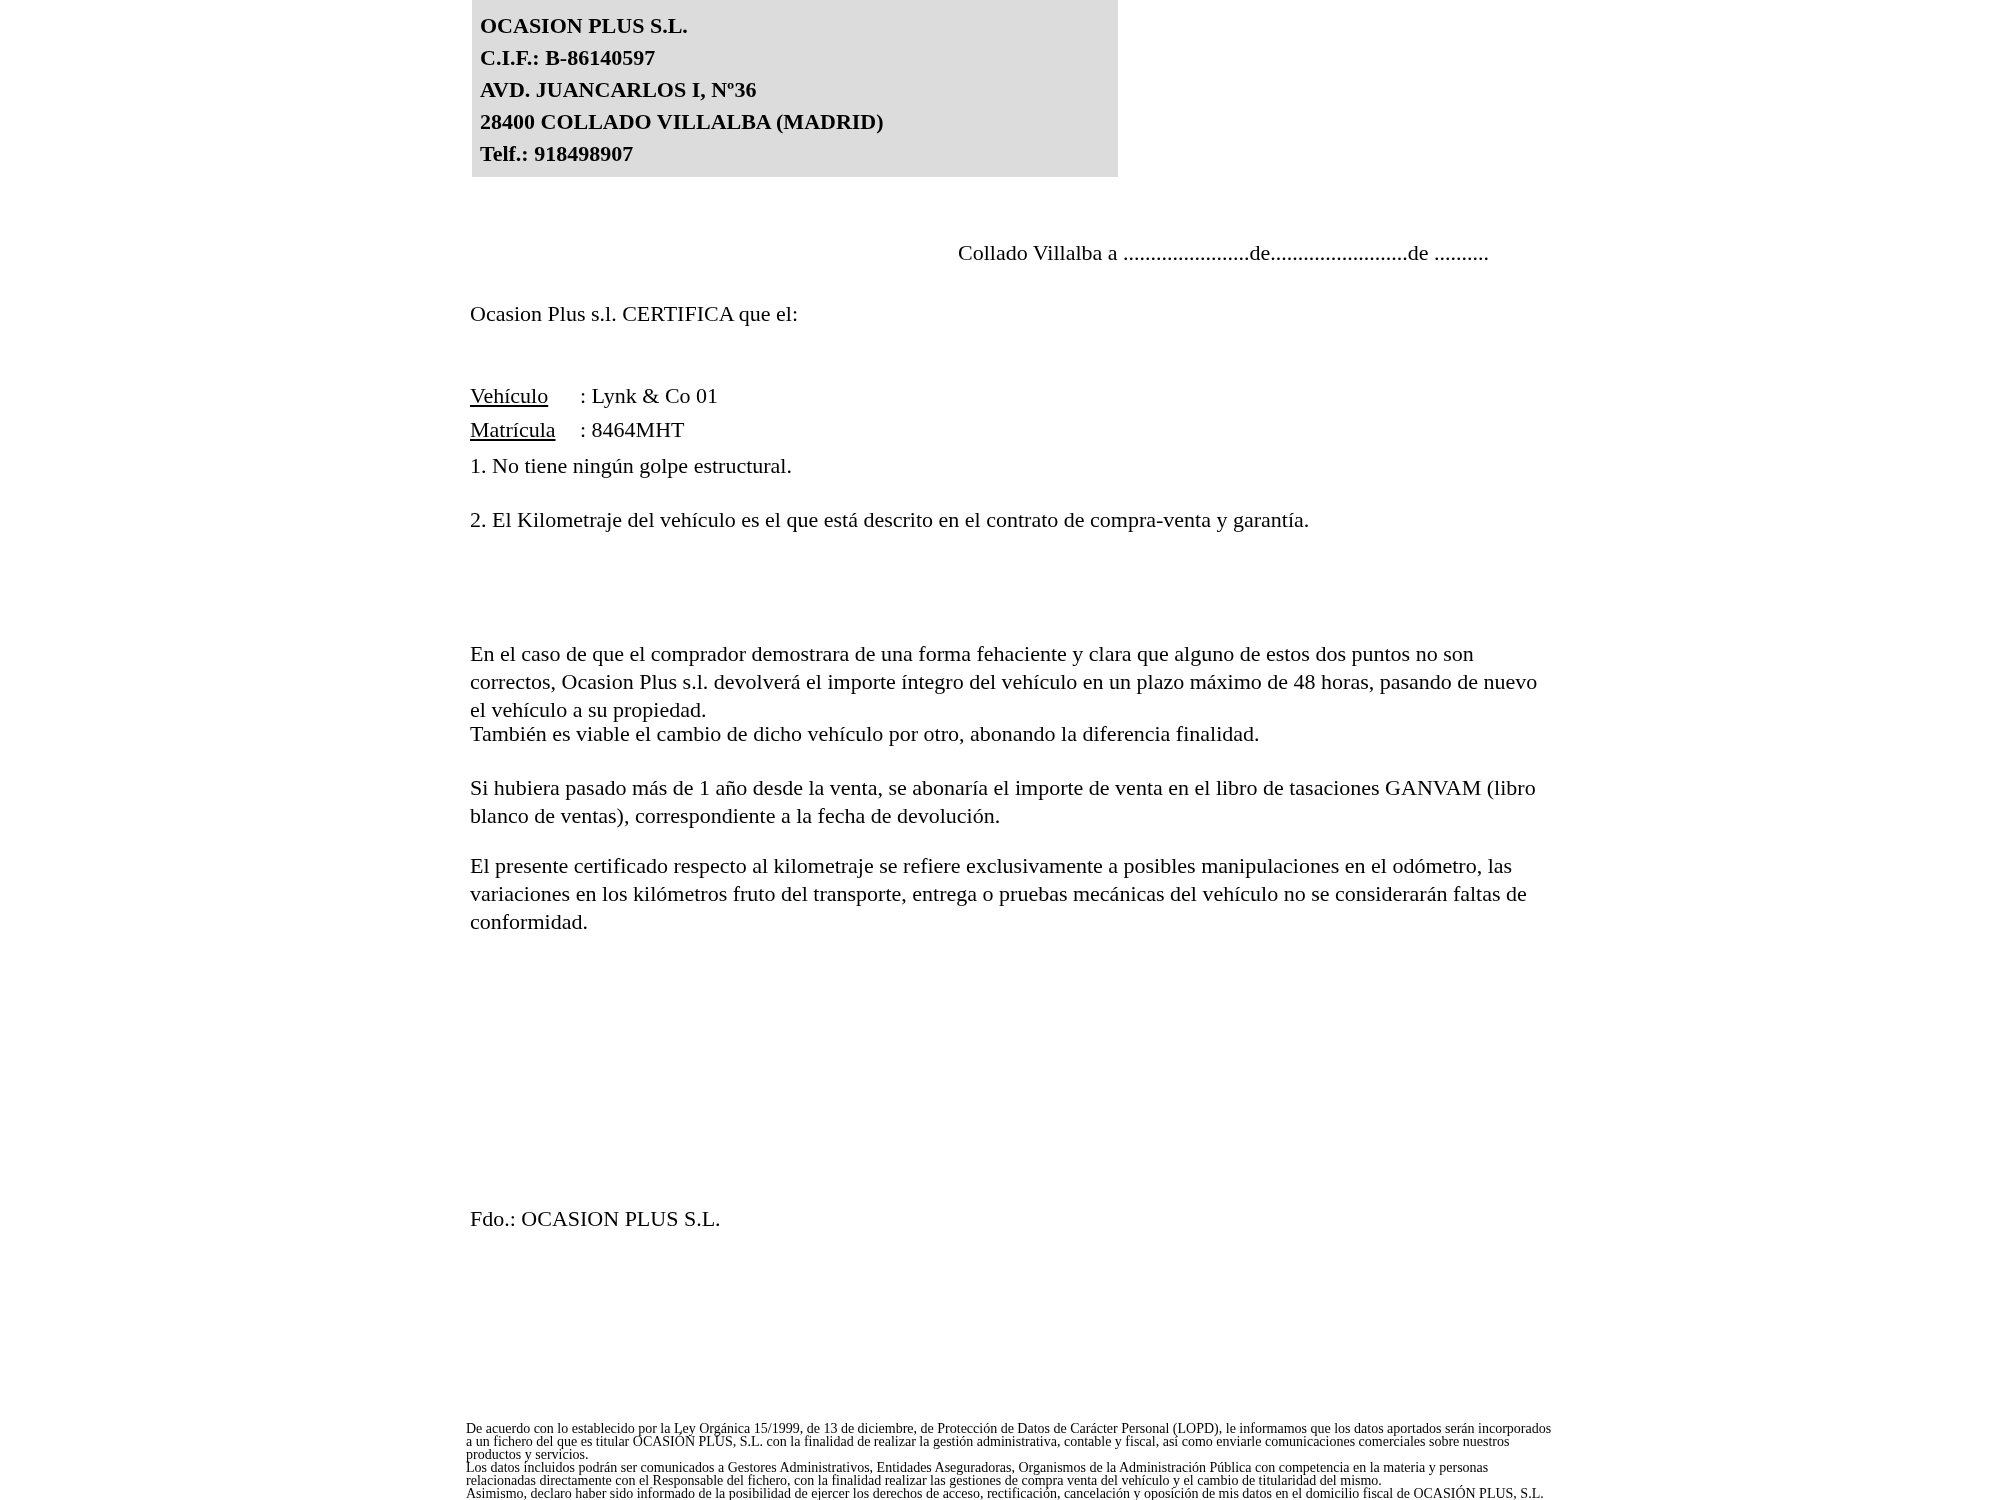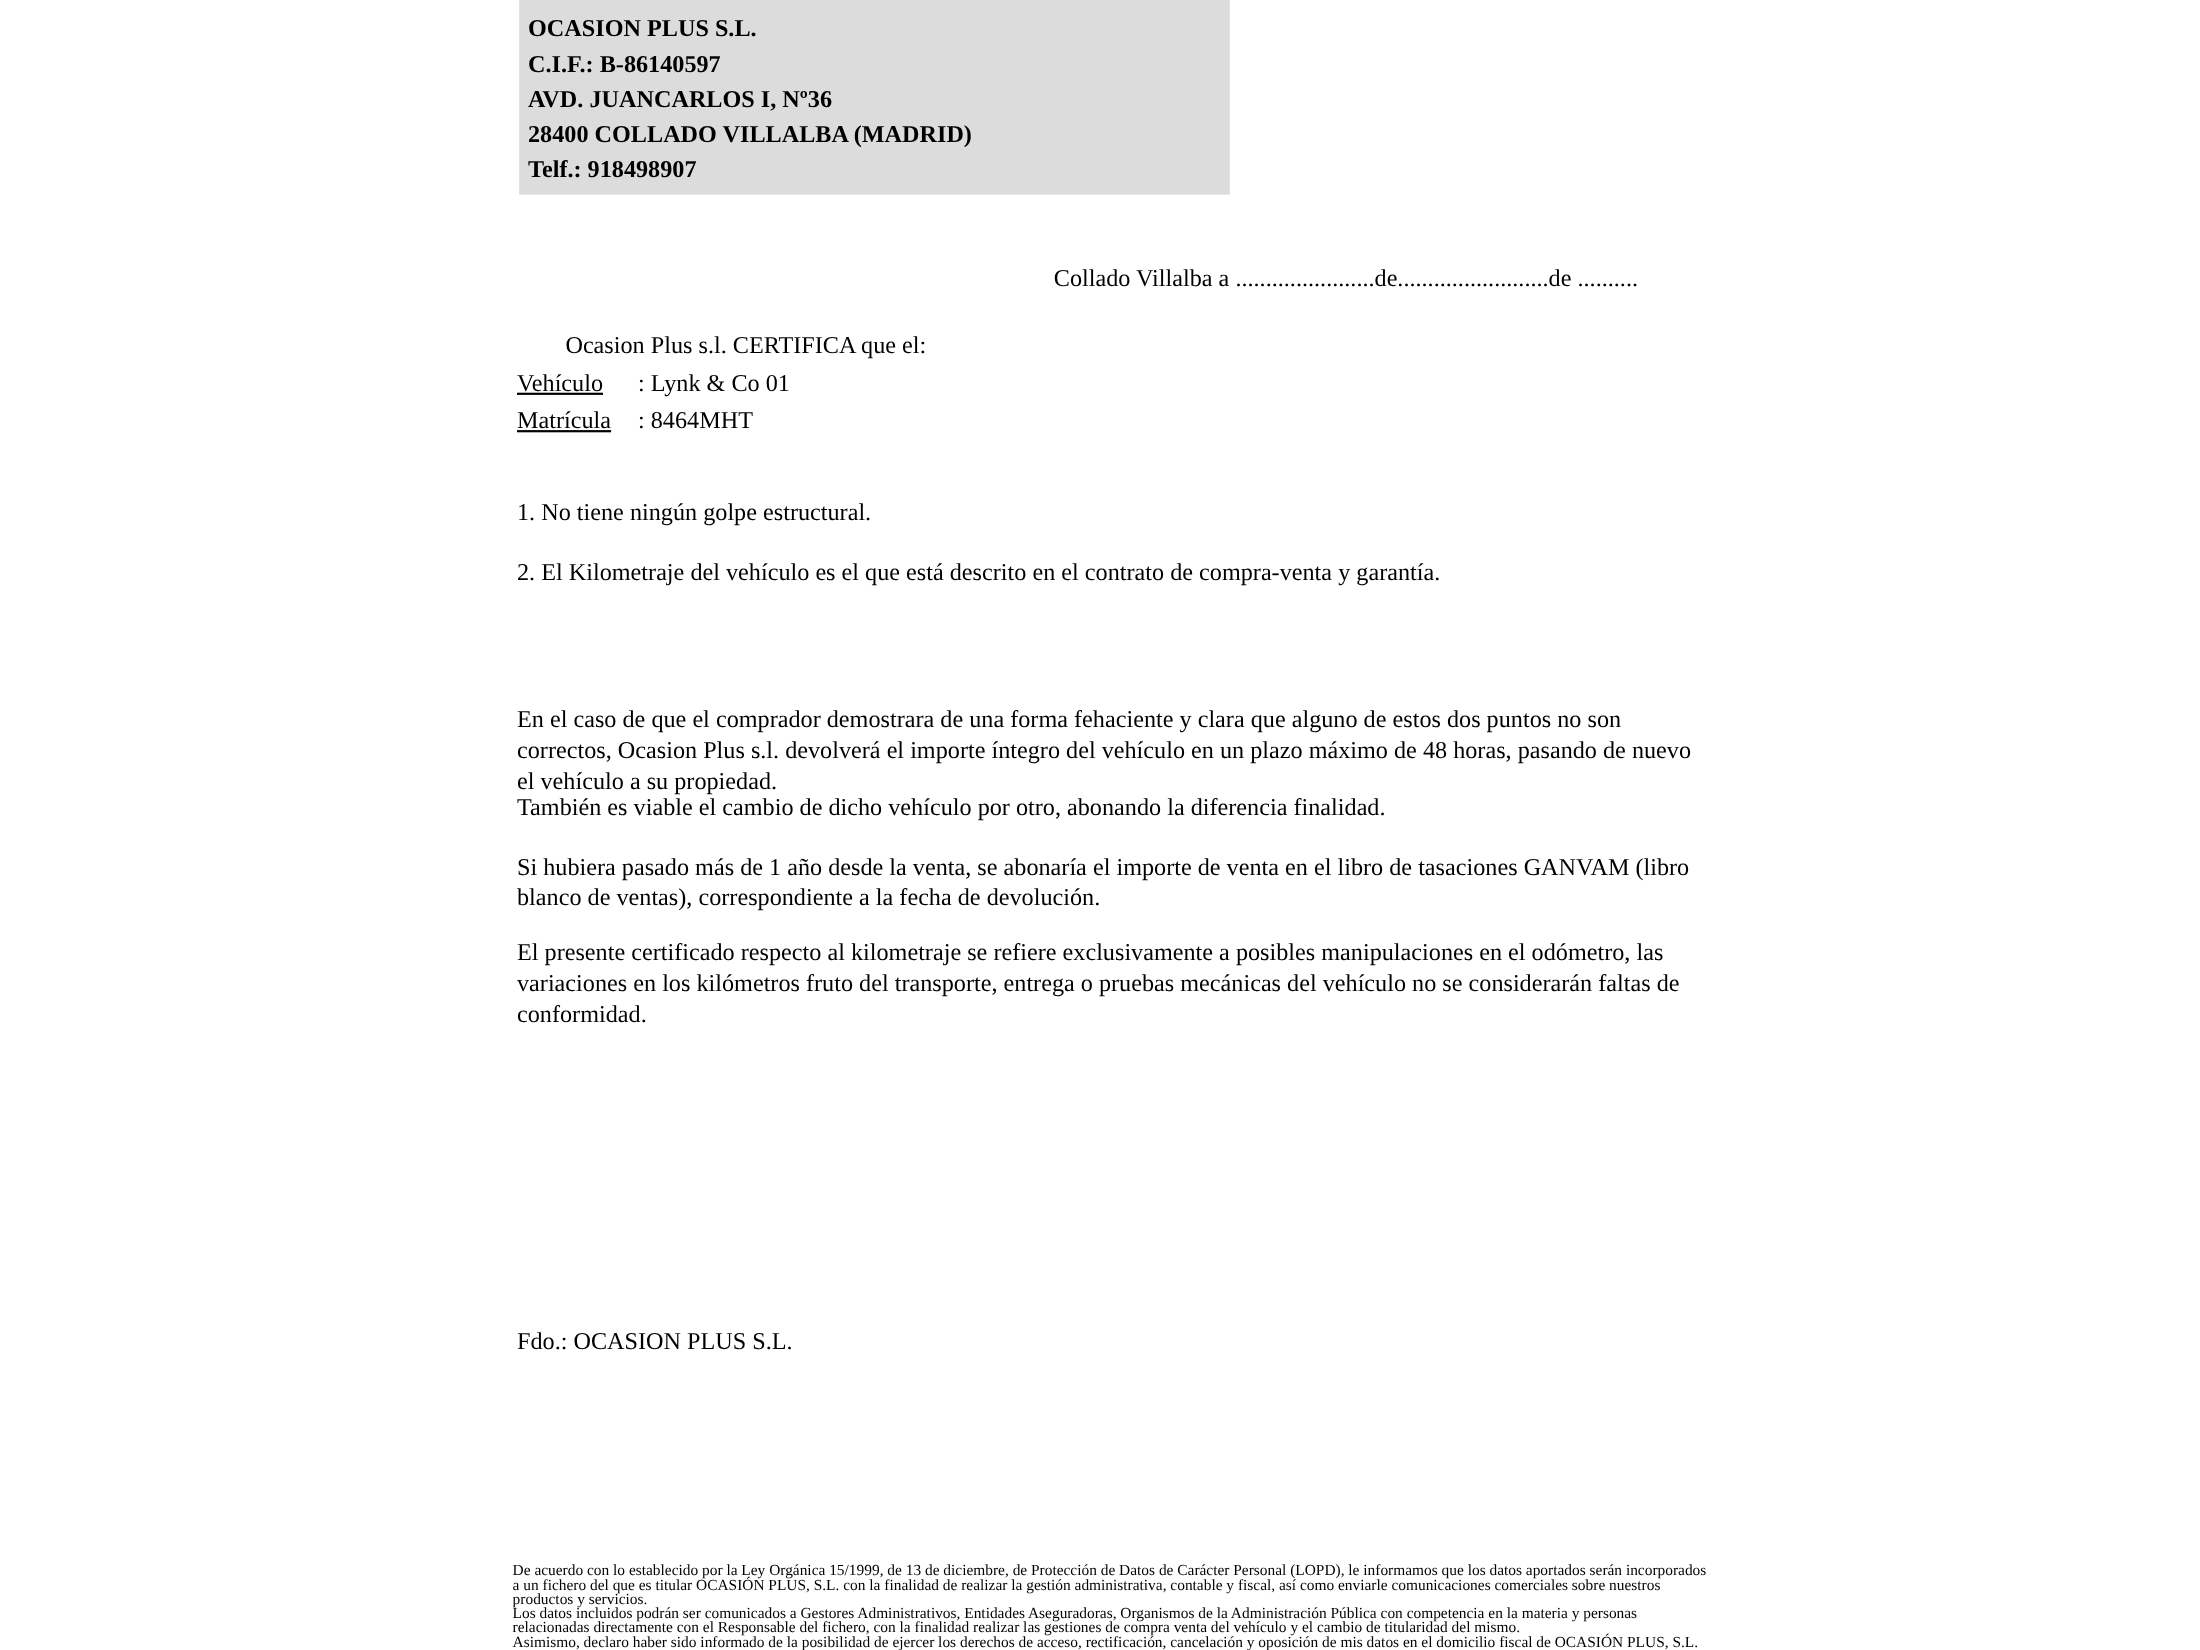--- a/index.html
+++ b/index.html
@@ -43,34 +43,35 @@
   }
 
   .body-block {
     position: absolute;
     left: 470px;
     width: 1075px;
     font-size: 22px;
     line-height: 28px;
   }
 
-  .intro    { top: 300px; margin-left: 44px; }
+  .intro    { top: 300px; }
   .veh-line { top: 334px; }
   .mat-line { top: 368px; }
   .point1   { top: 452px; }
   .point2   { top: 506px; }
   .para1    { top: 612px; margin-top: 28px; }
   .para2    { top: 720px; }
   .para3    { top: 774px; }
   .para4    { top: 852px; }
   .signature{ top: 1205px; }
 
   .lbl {
     display: inline-block;
     width: 110px;
+    margin-top: 48px;
   }
   .lbl u { text-decoration: underline; }
 
   .legal {
     position: absolute;
     left: 466px;
     top: 1422px;
     width: 1092px;
     font-size: 14px;
     line-height: 13px;

